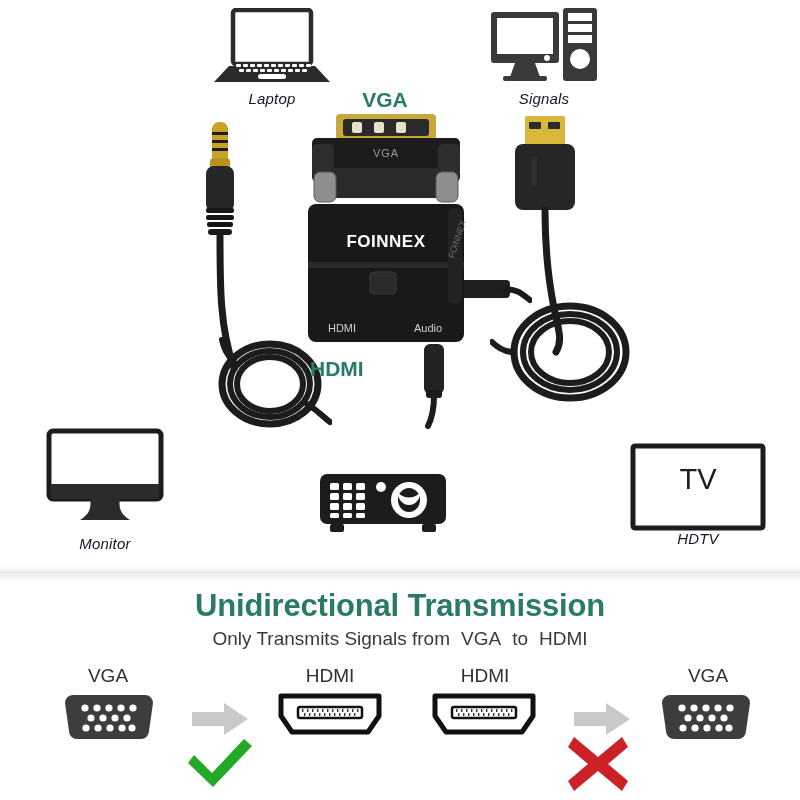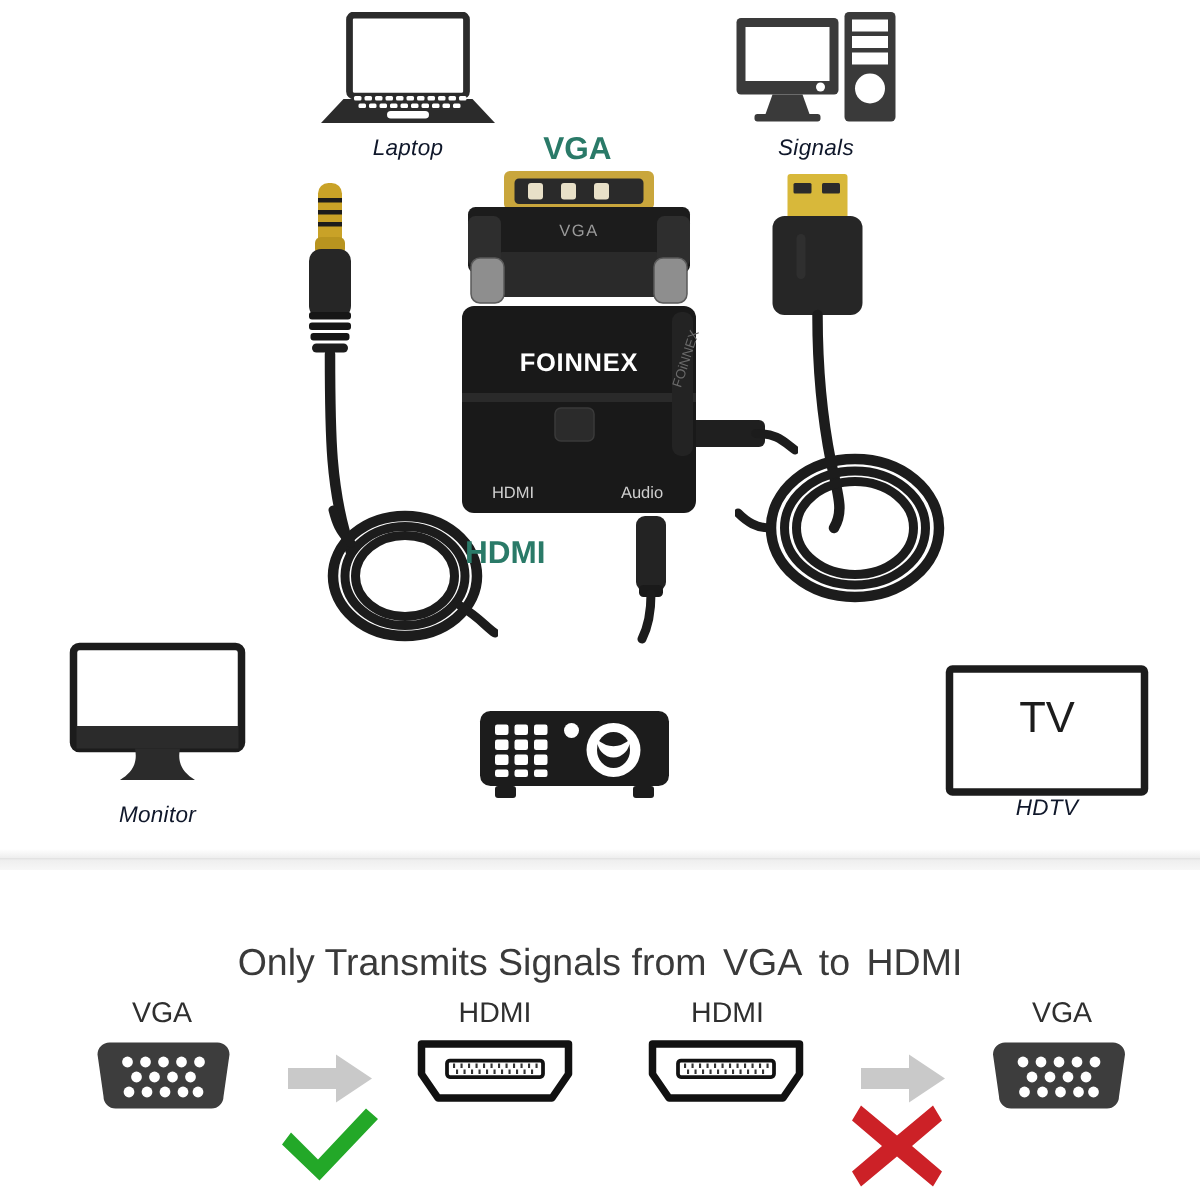--- a/index.html
+++ b/index.html
@@ -48,21 +48,21 @@
   #bottom-section { position:absolute; left:0; top:580px; width:800px; height:220px; background:#fff; }
 
   #headline {
     position:absolute; left:0; top:8px; width:800px;
     text-align:center; font-size:31px; font-weight:bold;
     color:#2a7a68; letter-spacing:-.2px;
     font-family:"Liberation Sans", sans-serif;
   }
   #subheadline {
     position:absolute; left:0; top:48px; width:800px;
-    text-align:center; font-size:25px; color:#3a3a3a;
+    text-align:center; font-size:19px; color:#3a3a3a;
     font-family:"Liberation Sans", sans-serif;
   }
   #subheadline span { margin: 0 1px; }
   #subheadline .gap { display:inline-block; width:7px; }
 
   .conn-label {
     position:absolute; font-size:19px; color:#2f2f2f; text-align:center; width:120px;
   }
 
   
@@ -288,20 +288,21 @@
   </div>
   <div class="abs lbl device-label" style="left:638px; top:530px; width:120px;">HDTV</div>
 
 </div>
 
 <div id="separator"></div>
 <div id="sep-line"></div>
 
 <div id="bottom-section">
 
+  <div id="headline">Unidirectional Transmission</div>
 
   <div id="subheadline">
     <span>Only Transmits Signals from</span><span class="gap"></span><span>VGA</span><span class="gap"></span><span>to</span><span class="gap"></span><span>HDMI</span>
   </div>
 
   <div class="conn-label" style="left:48px; top:85px;">VGA</div>
 
   <div class="abs" style="left:63px; top:113px; width:92px; height:48px;">
     <svg viewBox="0 0 92 48" width="92" height="48">
       <path d="M10 2 h72 a8 8 0 0 1 8 8 l-4 28 a8 8 0 0 1 -8 8 h-64 a8 8 0 0 1 -8 -8 l-4 -28 a8 8 0 0 1 8 -8 Z" fill="#3d3d3d"></path>

